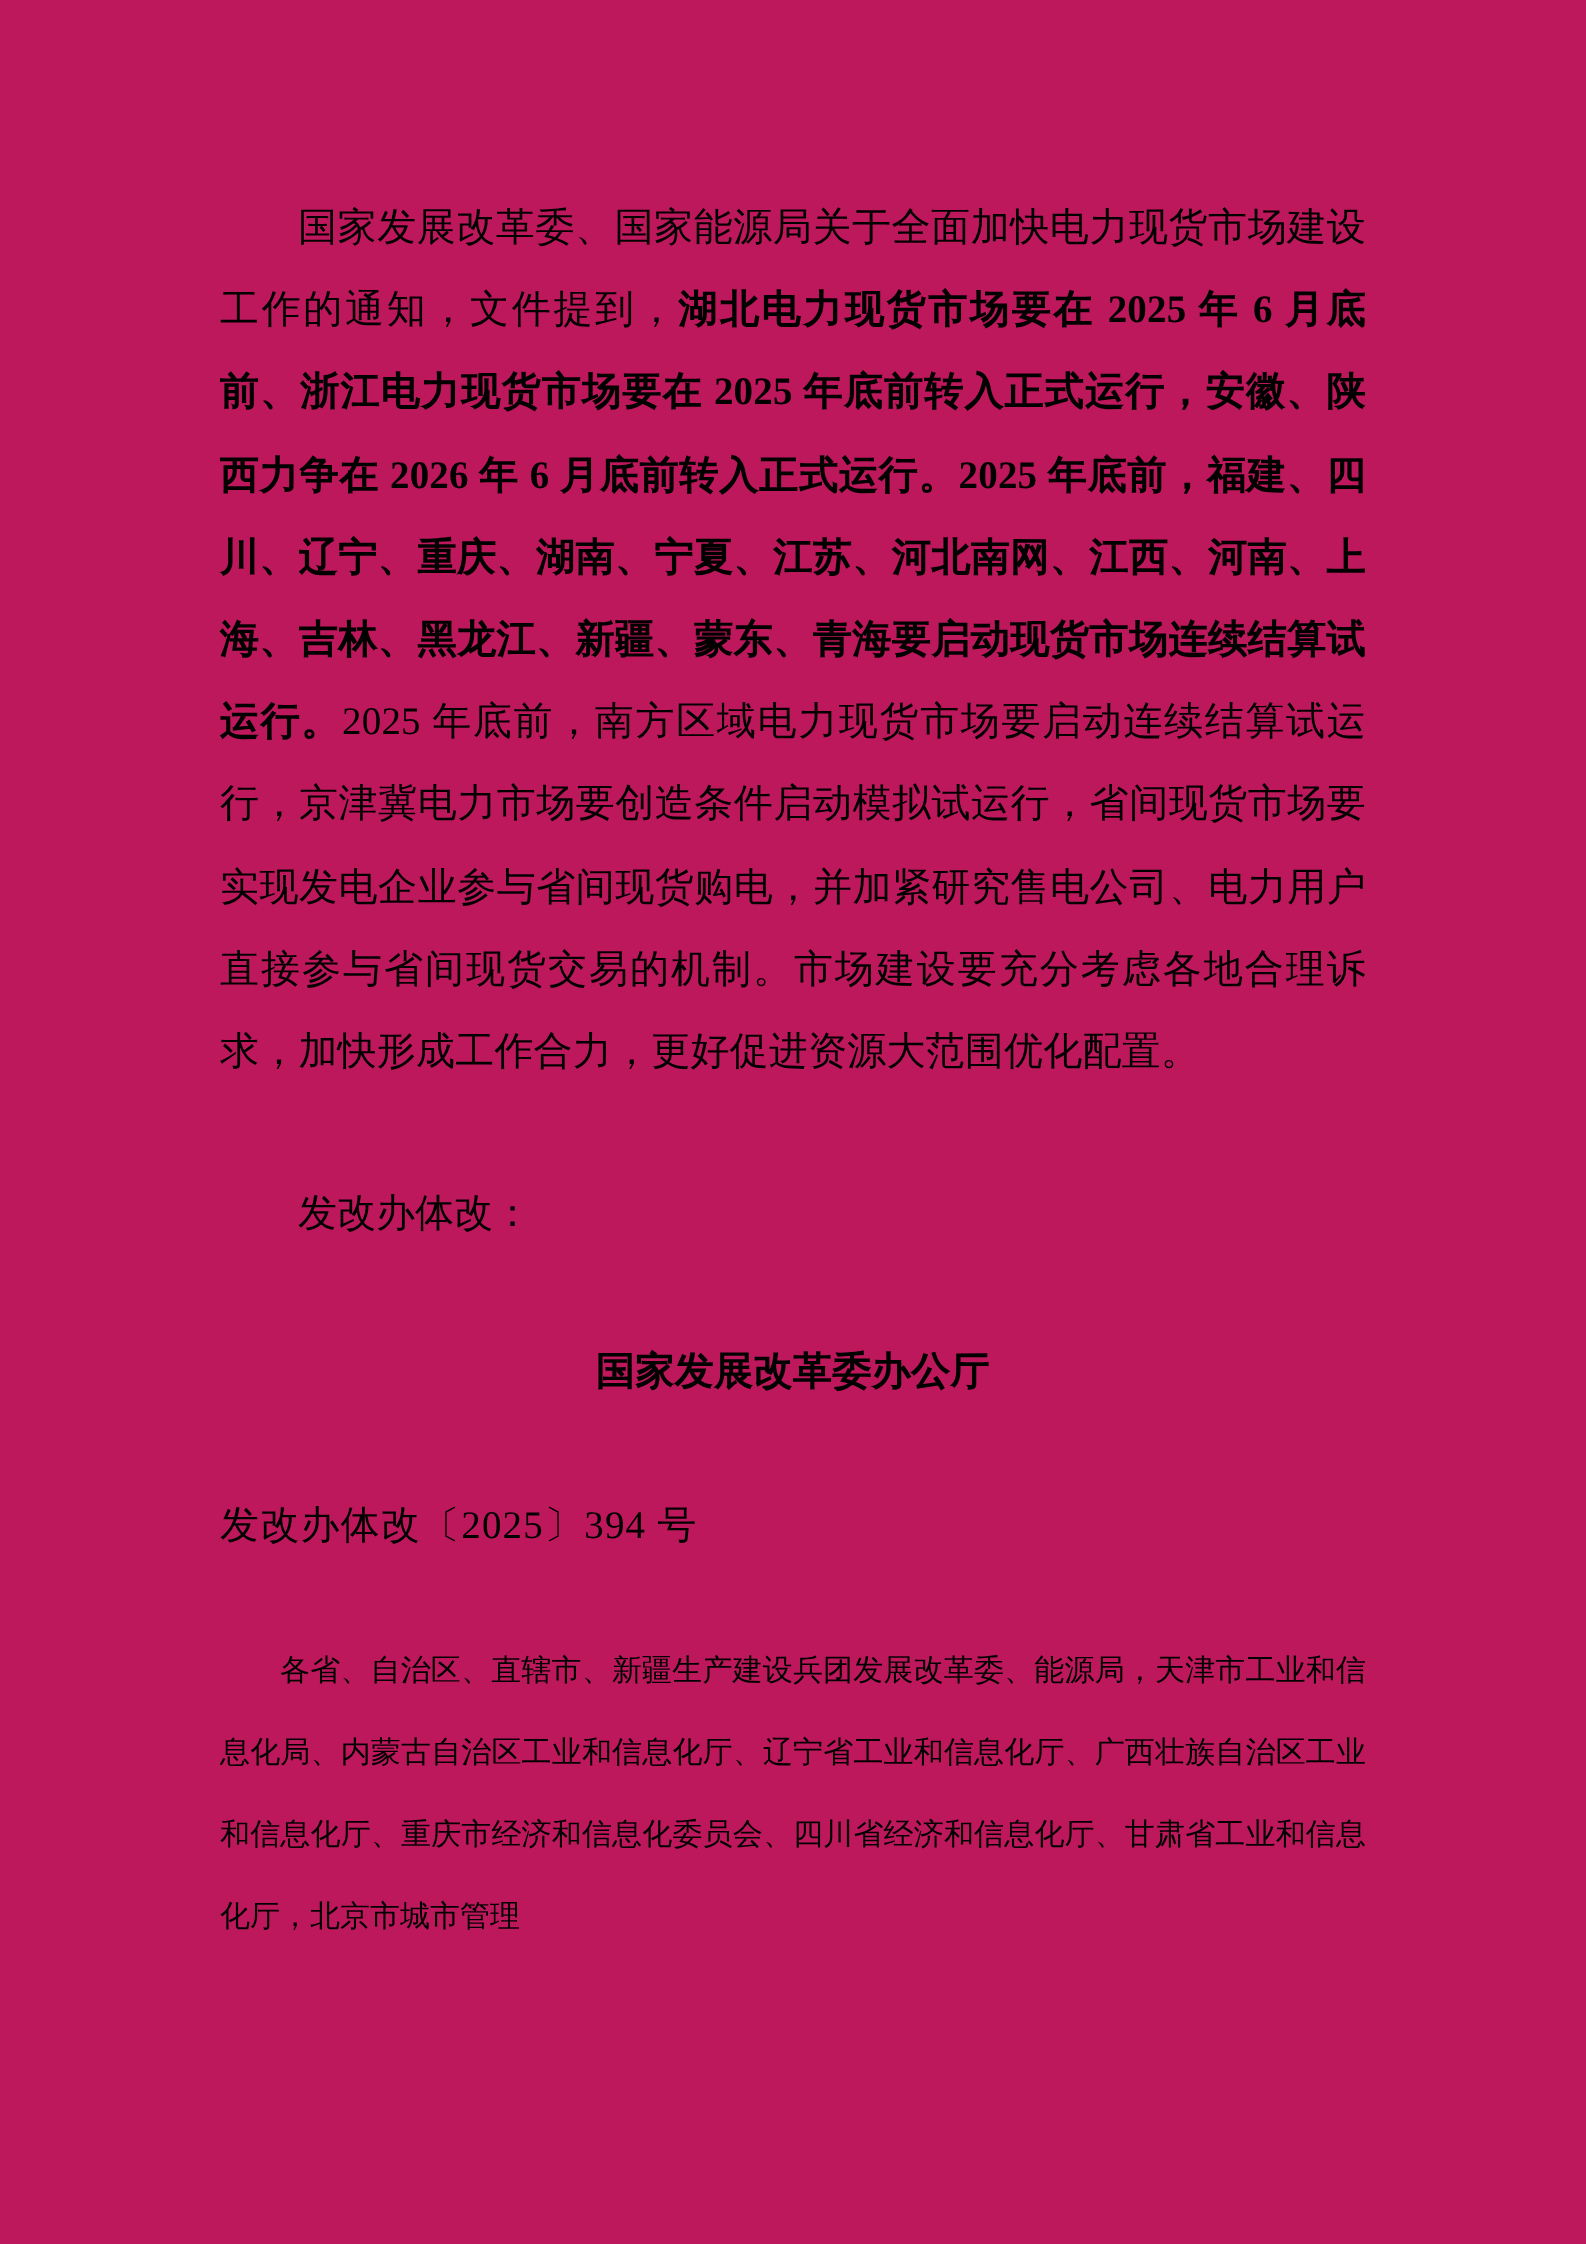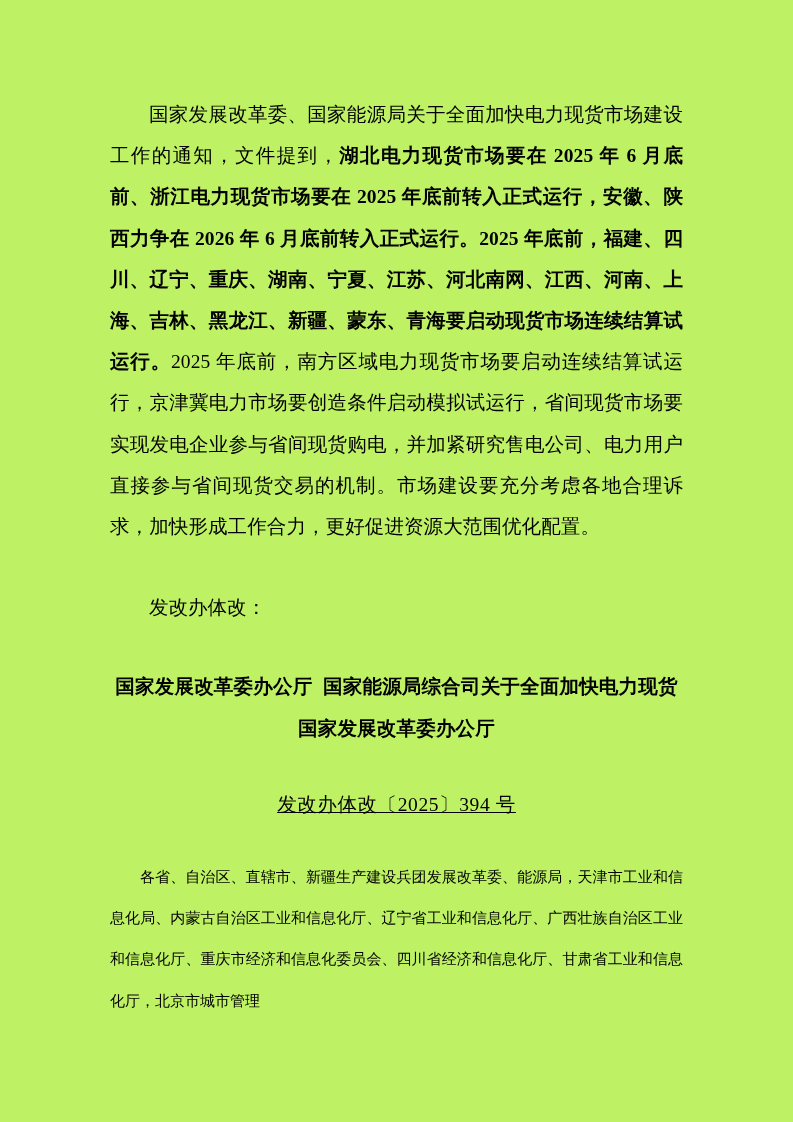--- a/index.html
+++ b/index.html
@@ -14,21 +14,21 @@
     color: #000000;
     -webkit-font-smoothing: antialiased;
     overflow: hidden;
   }
   .page {
     position: relative;
     width: 793px;
     height: 1122px;
     box-sizing: border-box;
     padding: 0 110px;
-    background: #bef264;
+    background: #be185d;
   }
   .content {
     width: 573px;
     margin: 0 auto;
   }
   
   .top-spacer {
     height: 94px;
   }
   p.body-para {
@@ -66,23 +66,22 @@
   .doc-title .title-gap {
     display: inline-block;
     width: 0.55em;
   }
   
   .doc-number {
     margin: 0;
     padding-top: 35px;
     font-size: 19.5px;
     line-height: 41.2px;
-    text-align: center;
+    text-align: left;
     letter-spacing: 0.6px;
-    text-decoration: underline;
   }
   
   p.recipients {
     margin: 0;
     padding-top: 32px;
     font-size: 15px;
     line-height: 41.2px;
     text-align: justify;
     text-justify: inter-ideograph;
     text-indent: 2em;
@@ -95,21 +94,20 @@
 <div class="page">
   <div class="content">
 
     <div class="top-spacer"></div>
 
     <p class="body-para"><span>国家发展改革委、国家能源局关于全面加快电力现货市场建设工作的通知，文件提到，</span><span class="bold-run">湖北电力现货市场要在 2025 年 6 月底前、浙江电力现货市场要在 2025 年底前转入正式运行，安徽、陕西力争在 2026 年 6 月底前转入正式运行。2025 年底前，福建、四川、辽宁、重庆、湖南、宁夏、江苏、河北南网、江西、河南、上海、吉林、黑龙江、新疆、蒙东、青海要启动现货市场连续结算试运行。</span><span>2025 年底前，南方区域电力现货市场要启动连续结算试运行，京津冀电力市场要创造条件启动模拟试运行，省间现货市场要实现发电企业参与省间现货购电，并加紧研究售电公司、电力用户直接参与省间现货交易的机制。市场建设要充分考虑各地合理诉求，加快形成工作合力，更好促进资源大范围优化配置。</span></p>
 
     <p class="detail-line">发改办体改：</p>
 
     <div class="doc-title">
-      <div><span>国家发展改革委办公厅</span><span class="title-gap"></span><span>国家能源局综合司关于全面加快电力现货</span></div>
       <div>国家发展改革委办公厅</div>
     </div>
 
     <div class="doc-number">发改办体改〔2025〕394 号</div>
 
     <p class="recipients">各省、自治区、直辖市、新疆生产建设兵团发展改革委、能源局，天津市工业和信息化局、内蒙古自治区工业和信息化厅、辽宁省工业和信息化厅、广西壮族自治区工业和信息化厅、重庆市经济和信息化委员会、四川省经济和信息化厅、甘肃省工业和信息化厅，北京市城市管理</p>
 
   </div>
 </div>
 

